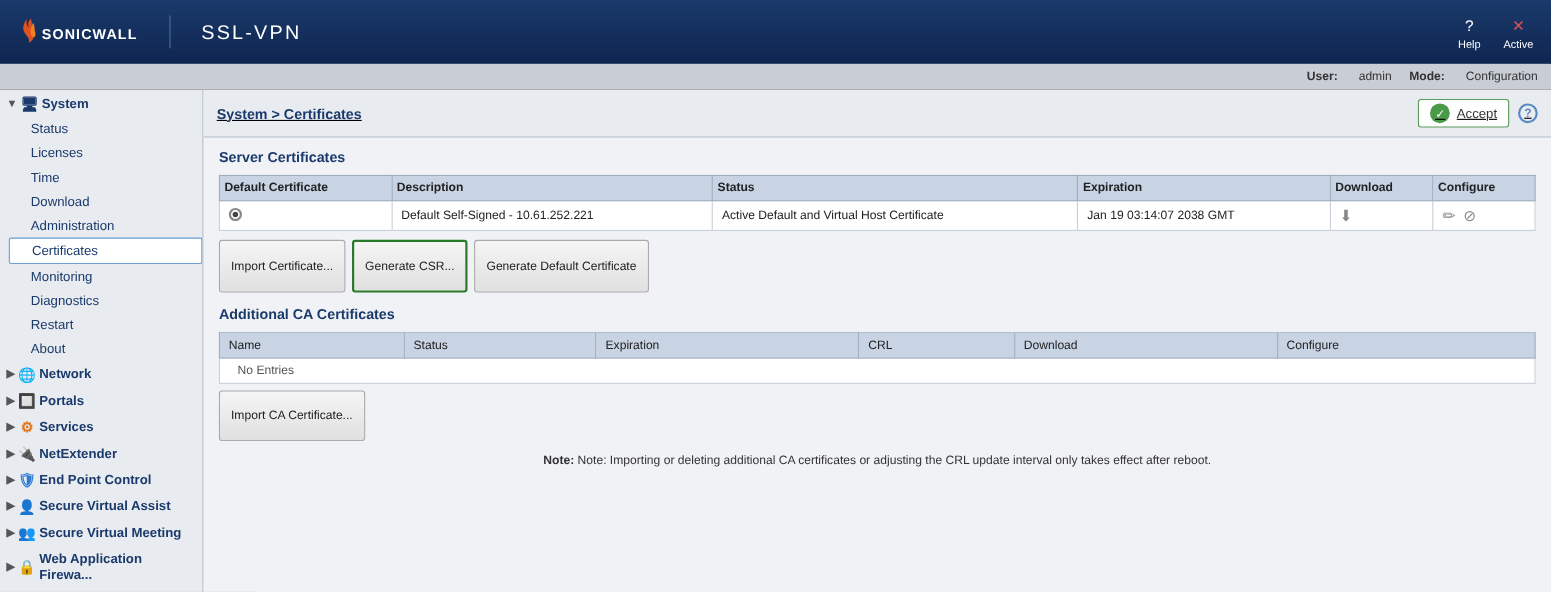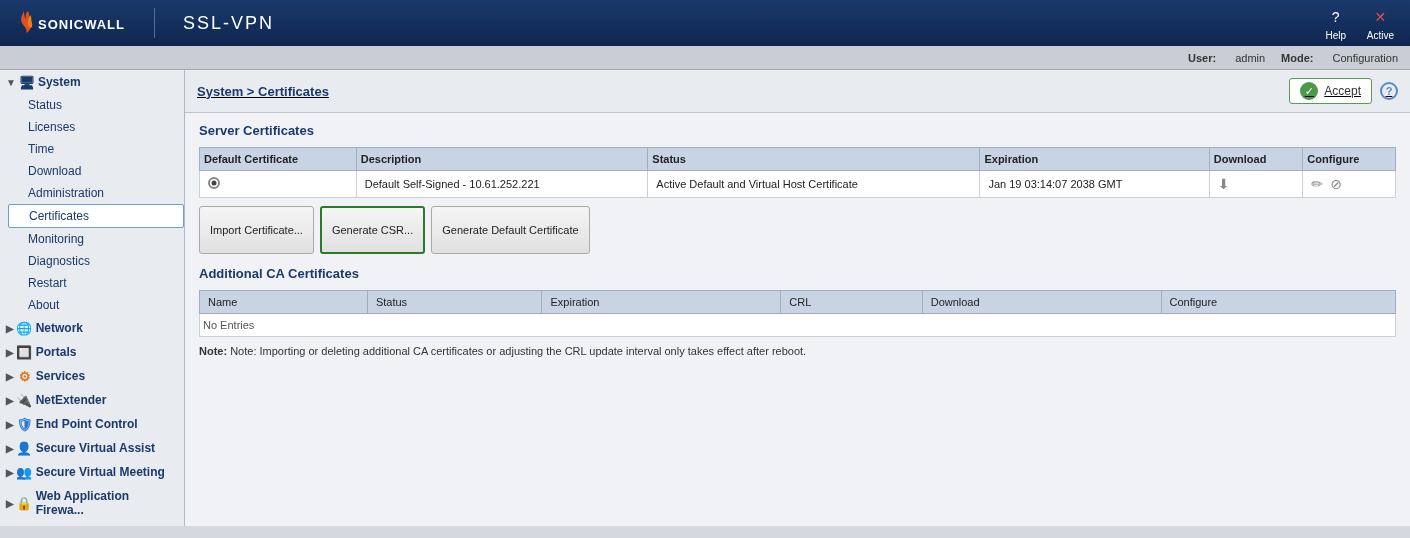--- a/index.html
+++ b/index.html
@@ -1,21 +1,21 @@
 <!DOCTYPE html>
 <html><head>
   <meta charset="utf-8">
   <style>
     * { margin: 0; padding: 0; box-sizing: border-box; }
     body { font-family: Arial, sans-serif; font-size: 12px; background: #d4d9e0; width: 1410px; height: 538px; overflow: hidden; }
 
     
     .header {
       background: linear-gradient(180deg, #1a3a6b 0%, #0f2550 100%);
-      height: 46px;
+      height: 58px;
       display: flex;
       align-items: center;
       padding: 0 16px;
       position: relative;
     }
     .header-logo {
       display: flex;
       align-items: center;
       gap: 12px;
     }
@@ -286,32 +286,33 @@
     .ca-table th {
       background: #c8d4e4;
       padding: 5px 8px;
       text-align: left;
       font-size: 11px;
       font-weight: normal;
       color: #222;
       border: 1px solid #a0afc0;
     }
     .ca-table td {
-      padding: 5px 3px;
+      padding: 5px 16px;
       font-size: 11px;
       color: #555;
       border: 1px solid #c8d0da;
       background: white;
       margin-left: 21px;
     }
 
     .note-text {
       font-size: 11px;
       color: #333;
       margin-top: 8px;
+      text-align: center;
     }
     .note-text strong { font-weight: bold; }
 
     
     .sidebar::-webkit-scrollbar { width: 8px; }
     .sidebar::-webkit-scrollbar-track { background: #e0e4ea; }
     .sidebar::-webkit-scrollbar-thumb { background: #9aa8bc; border-radius: 4px; }
   </style>
 </head>
 <body>
@@ -516,20 +517,25 @@
             <th>Configure</th>
           </tr>
         </thead>
         <tbody>
           <tr>
             <td colspan="6">No Entries</td>
           </tr>
         </tbody>
       </table>
 
+      <div class="btn-row">
+        <button class="btn">
+          <span>Import CA Certificate...</span>
+        </button>
+      </div>
 
       <p class="note-text">
         <strong>Note:</strong>
         <span>Note: Importing or deleting additional CA certificates or adjusting the CRL update interval only takes effect after reboot.</span>
       </p>
 
     </div>
   </div>
 </div>
 

